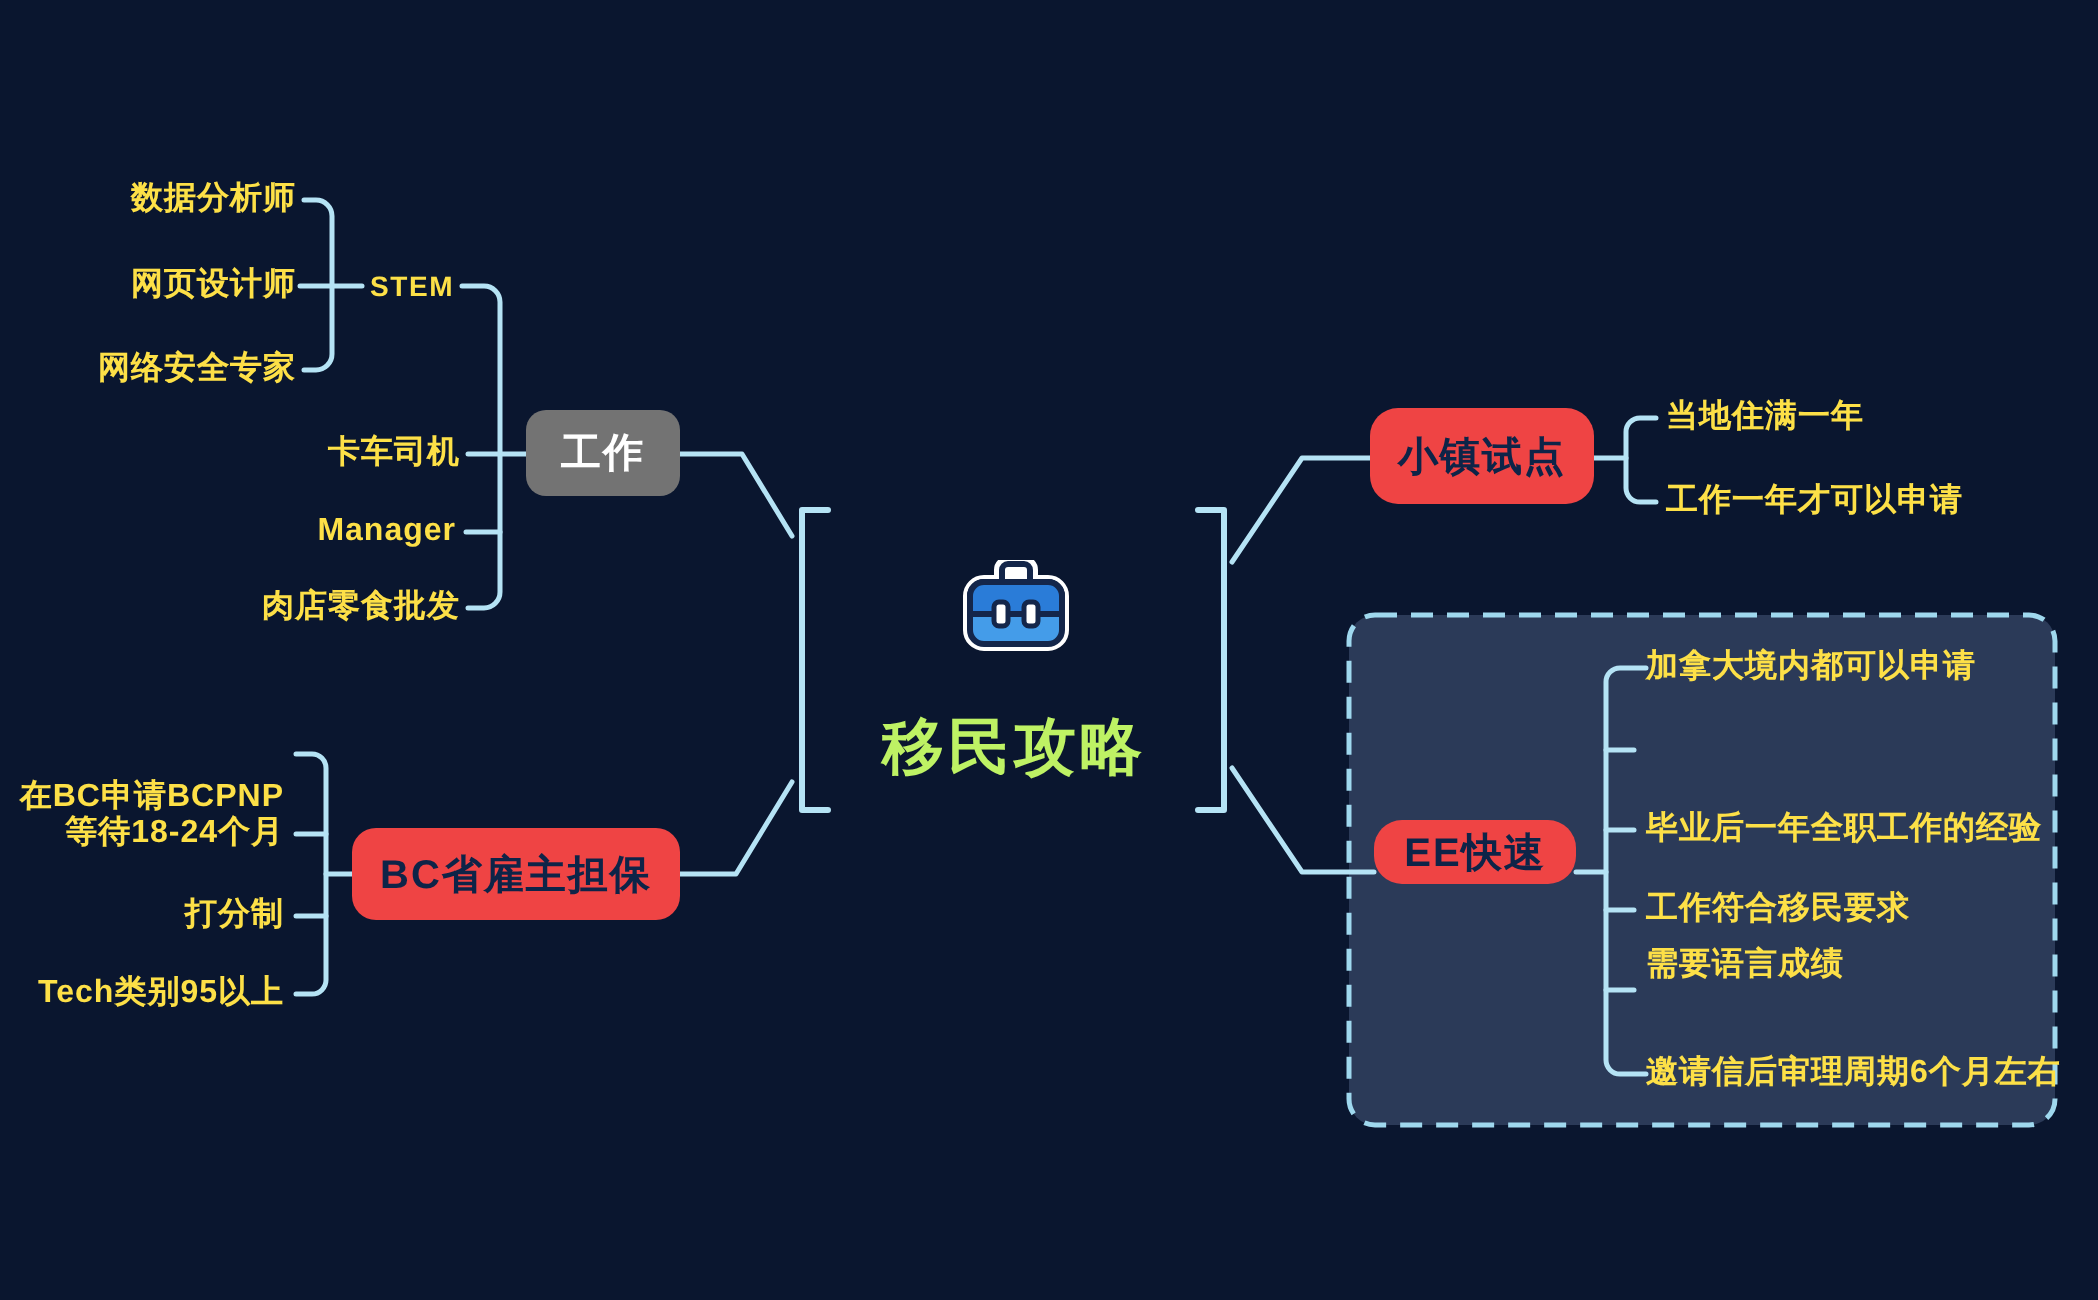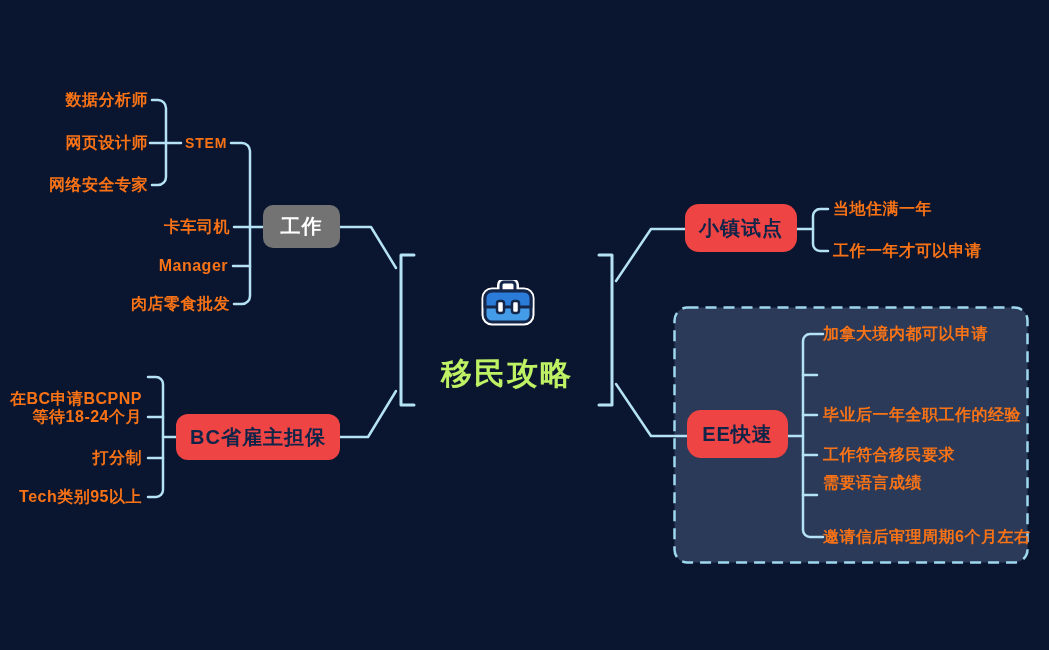--- a/index.html
+++ b/index.html
@@ -3,21 +3,21 @@
 <meta charset="utf-8">
 <style>
   html,body{margin:0;padding:0;background:#0a162f;}
   .canvas{
     position:relative;width:1049px;height:650px;overflow:hidden;
     background:#0a162f;
     font-family:"Liberation Sans","DejaVu Sans",sans-serif;
   }
   .wires{position:absolute;inset:0;z-index:1;}
   .leaf{
-    position:absolute;z-index:2;color:#f97316;font-size:16px;font-weight:600;
+    position:absolute;z-index:2;color:#fde047;font-size:16px;font-weight:600;
     line-height:22px;white-space:nowrap;letter-spacing:.5px;
   }
   .leaf.r{text-align:right;}
   .stem-label{font-size:14px;letter-spacing:.8px;}
   .node{
     position:absolute;z-index:3;display:flex;align-items:center;justify-content:center;
     background:#ef4444;color:#0e2448;font-weight:700;font-size:20px;
     border-radius:12px;white-space:nowrap;letter-spacing:1px;
   }
   .node.red{background:#737373;color:#ffffff;border-radius:10px;}
@@ -96,20 +96,20 @@
   <div class="node" style="left:176px;top:414px;width:164px;height:46px;">BC省雇主担保</div>
   <div class="leaf r" style="right:907px;top:388px;">在BC申请BCPNP</div>
   <div class="leaf r" style="right:907px;top:406px;">等待18-24个月</div>
   <div class="leaf r" style="right:907px;top:447px;">打分制</div>
   <div class="leaf r" style="right:907px;top:486px;">Tech类别95以上</div>
 
   <div class="node" style="left:685px;top:204px;width:112px;height:48px;border-radius:14px;">小镇试点</div>
   <div class="leaf" style="left:833px;top:198px;">当地住满一年</div>
   <div class="leaf" style="left:833px;top:240px;">工作一年才可以申请</div>
 
-  <div class="node" style="left:687px;top:410px;width:101px;height:48px;border-radius:14px;">EE快速</div>
+  <div class="node" style="left:687px;top:410px;width:101px;height:32px;border-radius:14px;">EE快速</div>
   <div class="leaf" style="left:823px;top:323px;">加拿大境内都可以申请</div>
   <div class="leaf" style="left:823px;top:404px;">毕业后一年全职工作的经验</div>
   <div class="leaf" style="left:823px;top:444px;">工作符合移民要求</div>
   <div class="leaf" style="left:823px;top:472px;text-align:center;">需要语言成绩</div>
   <div class="leaf" style="left:823px;top:526px;">邀请信后审理周期6个月左右</div>
 
 </div>
 
 </body></html>

